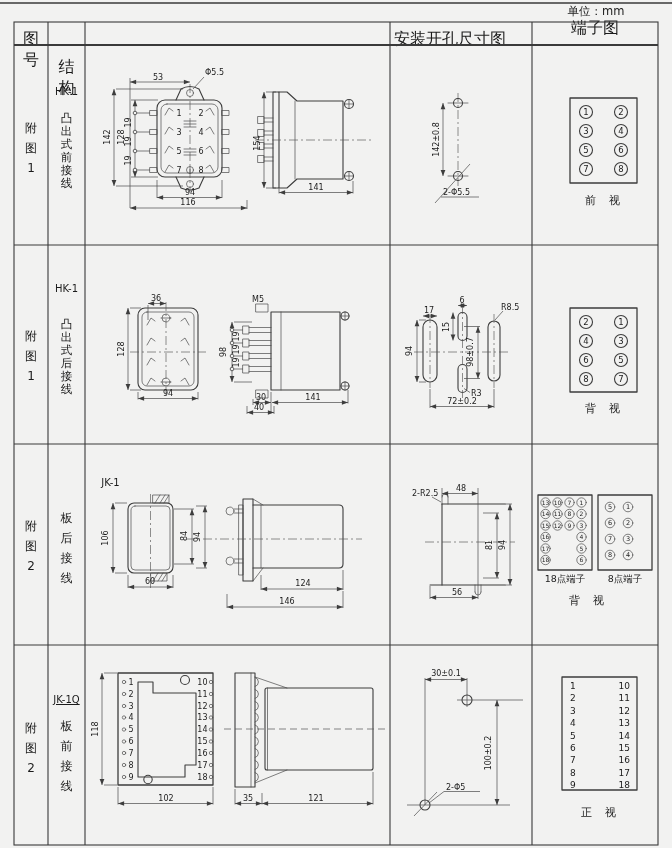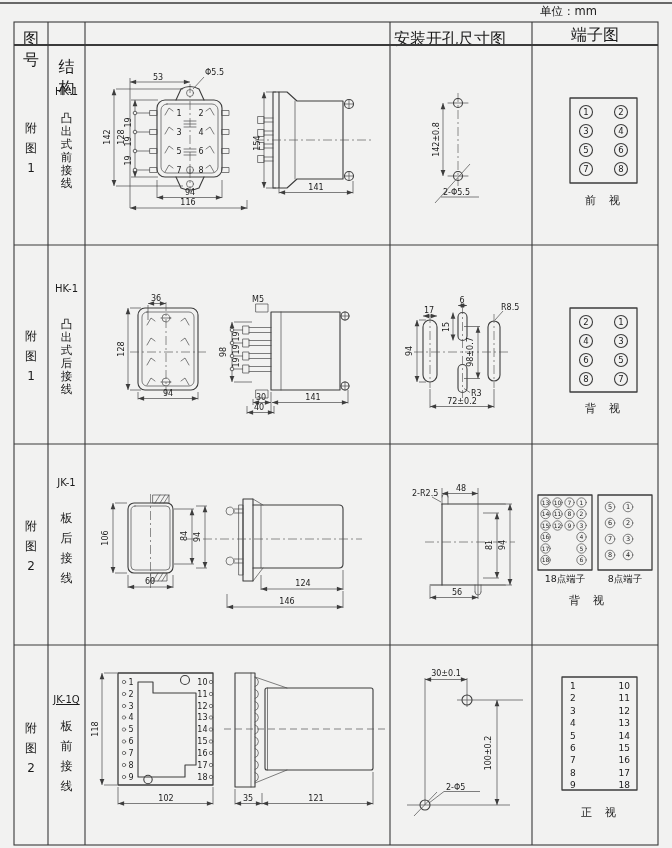--- a/index.html
+++ b/index.html
@@ -2,21 +2,21 @@
 <html><head>
 <meta charset="utf-8">
 <style>
   html,body{margin:0;padding:0;background:#e8e8e8;}
   .page{position:relative;width:672px;height:848px;background:#f2f2f1;overflow:hidden;
         font-family:"DejaVu Sans",sans-serif;color:#1b1b1b;}
   .htxt{position:absolute;font-size:16px;color:#1b1b1b;text-align:center;white-space:pre-line;}
   .vstack{line-height:20px;font-size:12px;}
   .vstack.tight{line-height:13px;font-size:11.5px;}
   .model{font-size:10px;}
-  .unit{position:absolute;left:540px;top:4px;width:112px;text-align:left;font-size:11.5px;}
+  .unit{position:absolute;left:540px;top:4px;width:112px;text-align:center;font-size:11.5px;}
   svg{position:absolute;left:0;top:0;}
   svg text{font-family:"DejaVu Sans",sans-serif;fill:#1b1b1b;}
   .s{fill:none;stroke:#3d3d3d;stroke-width:1.1;stroke-linejoin:round;stroke-linecap:round;}
   .sw{fill:none;stroke:#3d3d3d;stroke-width:1.3;stroke-linejoin:round;}
   .s2{fill:none;stroke:#4a4a4a;stroke-width:0.7;stroke-linejoin:round;stroke-linecap:round;}
   .d{fill:none;stroke:#4a4a4a;stroke-width:0.7;}
   .b{fill:none;stroke:#3a3a3a;stroke-width:1.1;}
   .b2{fill:none;stroke:#3a3a3a;stroke-width:2;}
   .cl{fill:none;stroke:#555;stroke-width:0.65;stroke-dasharray:9 3 2 3;}
   .dsh{fill:none;stroke:#555;stroke-width:0.7;stroke-dasharray:7 4;}
@@ -36,21 +36,21 @@
 </head>
 <body>
 
 <div class="page">
 
   <div class="unit">单位：mm</div>
 
   <div class="htxt" style="left:14px;top:29px;width:34px;">图 号</div>
   <div class="htxt" style="left:48px;top:29px;width:37px;margin-top:28px;">结 构</div>
   <div class="htxt" style="left:390px;top:29px;width:120px;">安装开孔尺寸图</div>
-  <div class="htxt" style="left:532px;top:25px;width:126px;">端子图</div>
+  <div class="htxt" style="left:532px;top:18px;width:126px;">端子图</div>
 
   <div class="htxt vstack" style="left:14px;top:118px;width:34px;">附
 图
 1</div>
   <div class="htxt model" style="left:48px;top:86px;width:37px;">HK-1</div>
   <div class="htxt vstack tight" style="left:48px;top:112px;width:37px;">凸
 出
 式
 前
 接
@@ -63,21 +63,21 @@
   <div class="htxt vstack tight" style="left:48px;top:318px;width:37px;">凸
 出
 式
 后
 接
 线</div>
 
   <div class="htxt vstack" style="left:14px;top:516px;width:34px;">附
 图
 2</div>
-  <div class="htxt model" style="left:48px;top:477px;width:37px;">JK-1</div>
+  <div class="htxt model" style="left:48px;top:477px;width:37px;padding-left:44px;">JK-1</div>
   <div class="htxt vstack" style="left:48px;top:508px;width:37px;">板
 后
 接
 线</div>
 
   <div class="htxt vstack" style="left:14px;top:718px;width:34px;">附
 图
 2</div>
   <div class="htxt model" style="left:46px;top:694px;width:41px;text-decoration:underline;">JK-1Q</div>
   <div class="htxt vstack" style="left:48px;top:716px;width:37px;">板

